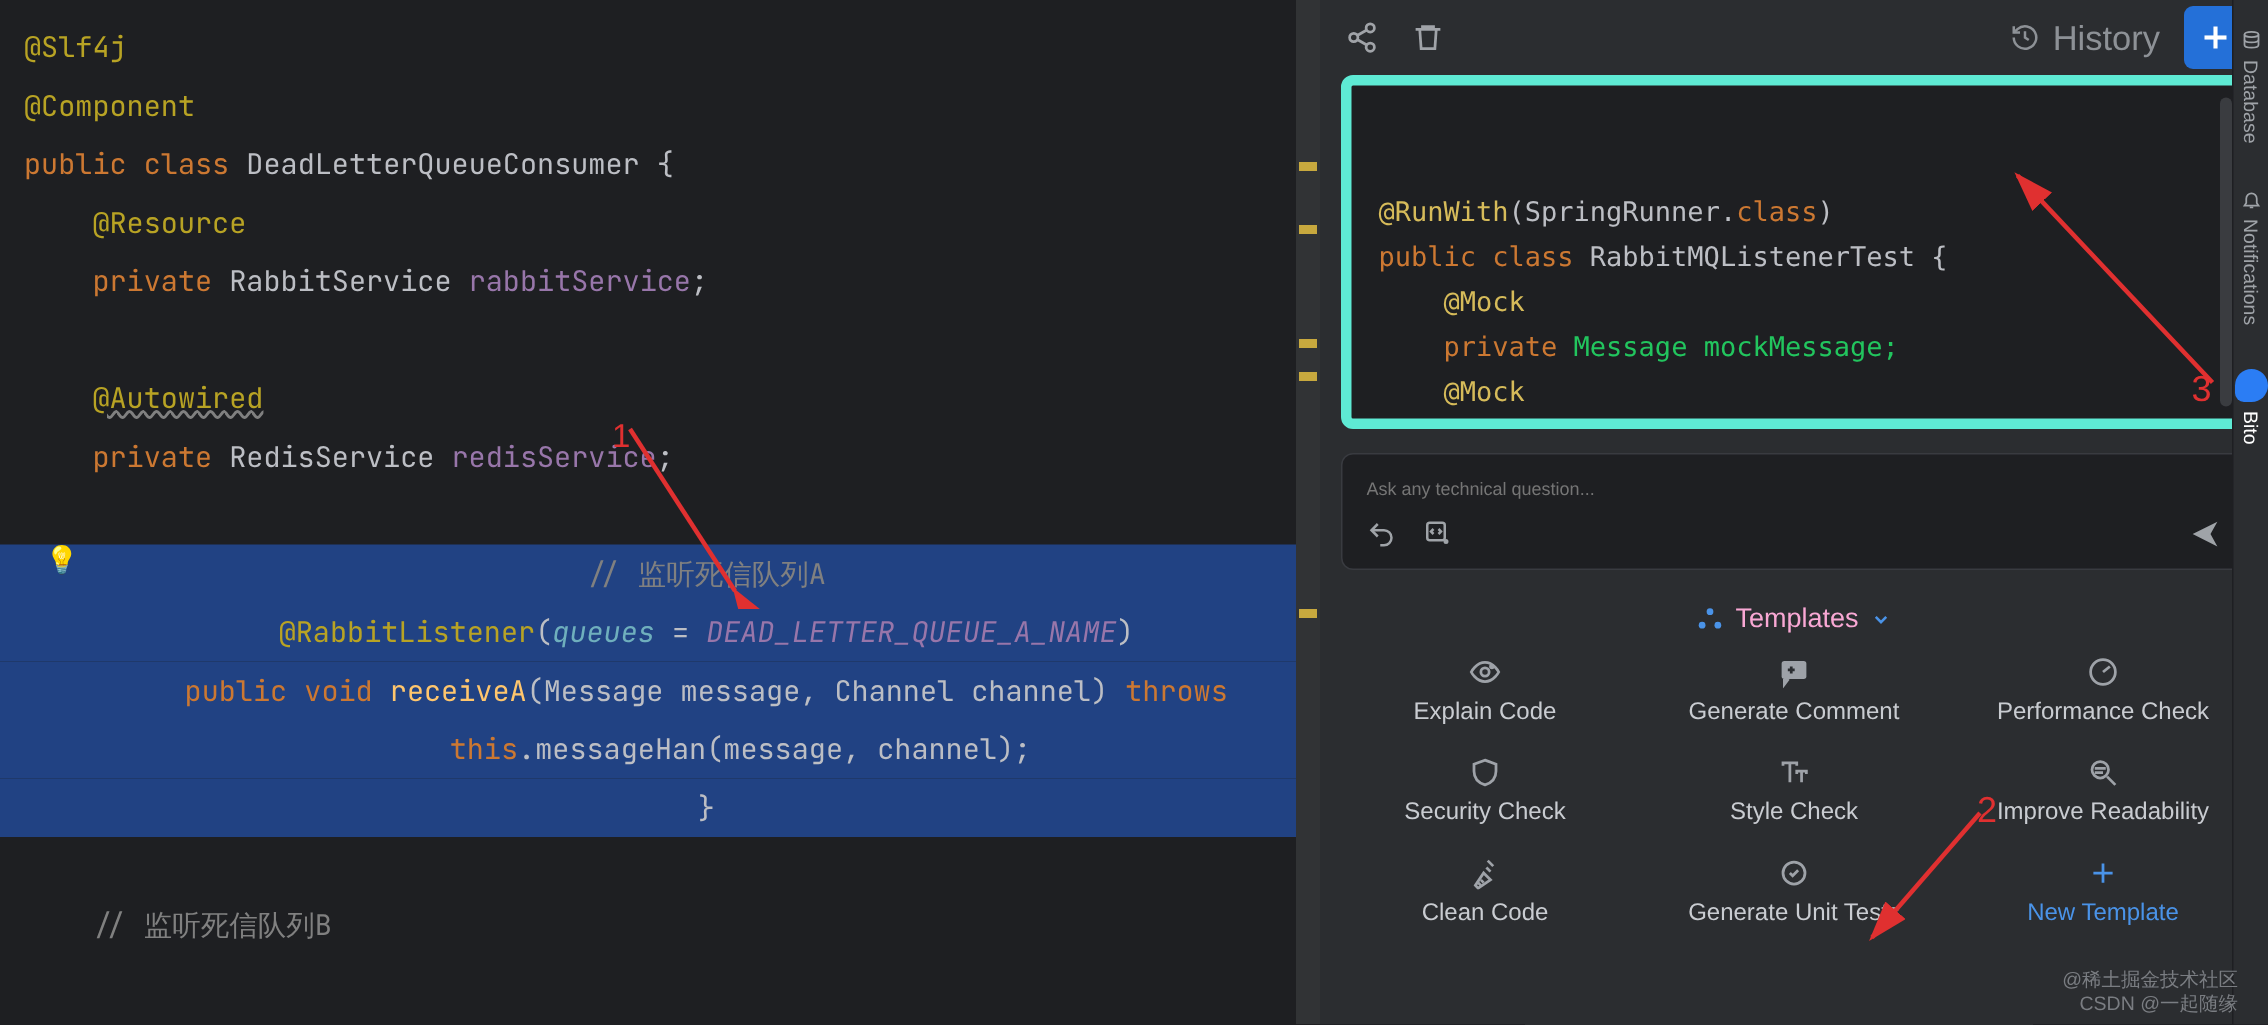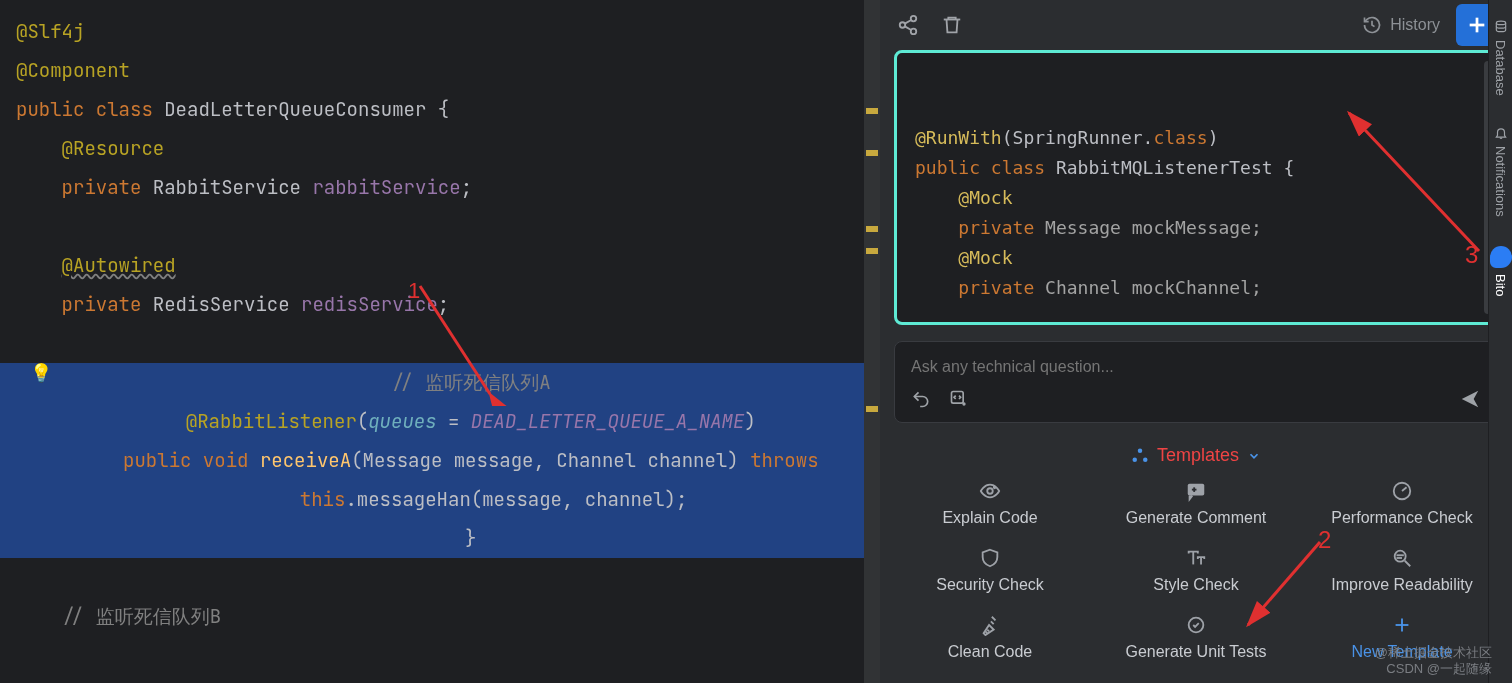--- a/index.html
+++ b/index.html
@@ -60,64 +60,64 @@
   }
   .toolbar {
     height: 50px;
     display: flex;
     align-items: center;
     padding: 0 14px;
     gap: 16px;
   }
   .toolbar .spacer { flex: 1; }
   .icon-btn { width: 28px; height: 28px; display: flex; align-items: center; justify-content: center; color: #a0a3a8; cursor: pointer; }
-  .history { color: #8d9196; font-size: 16px; display: flex; align-items: center; gap: 8px; }
+  .history { color: #8d9196; font-size: 23px; display: flex; align-items: center; gap: 8px; }
   .new-btn {
     width: 42px; height: 42px; background: #2470d8; border-radius: 6px;
     display: flex; align-items: center; justify-content: center; color: #fff; font-size: 24px; cursor: pointer;
   }
 
   .snippet {
     margin: 0 14px 10px 14px;
     background: #1e1f22;
-    border: 3px solid #5eead4;
+    border: 7px solid #5eead4;
     border-radius: 8px;
     padding: 10px 10px 6px 18px;
     font-family: Consolas, monospace;
     font-size: 18px;
     line-height: 30px;
     white-space: pre;
     overflow: hidden;
-    height: 275px;
+    height: 236px;
     position: relative;
   }
   .snippet-scroll { position: absolute; right: 3px; top: 8px; bottom: 8px; width: 8px; background: #3a3c40; border-radius: 4px; }
   .snippet .l { display: block; }
   .p-anno { color: #d6bb5a; }
   .p-kw { color: #cc7832; }
   .p-id { color: #bcbec4; }
-  .p-type { color: #a3a3a3; }
+  .p-type { color: #22c55e; }
 
   .ask-box {
     margin: 6px 14px 0 14px;
     background: #1e1f22;
     border: 1px solid #393b40;
     border-radius: 8px;
     padding: 10px 16px 12px 16px;
   }
   .ask-input {
     width: 100%; background: transparent; border: none; outline: none;
-    color: #a8abb0; font-size: 16px; padding: 6px 0 12px 0;
+    color: #a8abb0; font-size: 12px; padding: 6px 0 12px 0;
   }
   .ask-row { display: flex; align-items: center; gap: 18px; }
   .ask-row .spacer { flex: 1; }
   .ask-icon { color: #9fa3a8; font-size: 18px; }
 
   .templates-head {
-    text-align: center; margin-top: 22px; color: #ef4444; font-size: 18px;
+    text-align: center; margin-top: 22px; color: #f9a8d4; font-size: 18px;
     display: flex; justify-content: center; align-items: center; gap: 8px; cursor: pointer;
   }
   .tpl-grid {
     margin: 14px 12px 0 12px;
     display: grid;
     grid-template-columns: repeat(3, 1fr);
     gap: 20px 10px;
   }
   .tpl {
     display: flex; flex-direction: column; align-items: center; gap: 7px;

